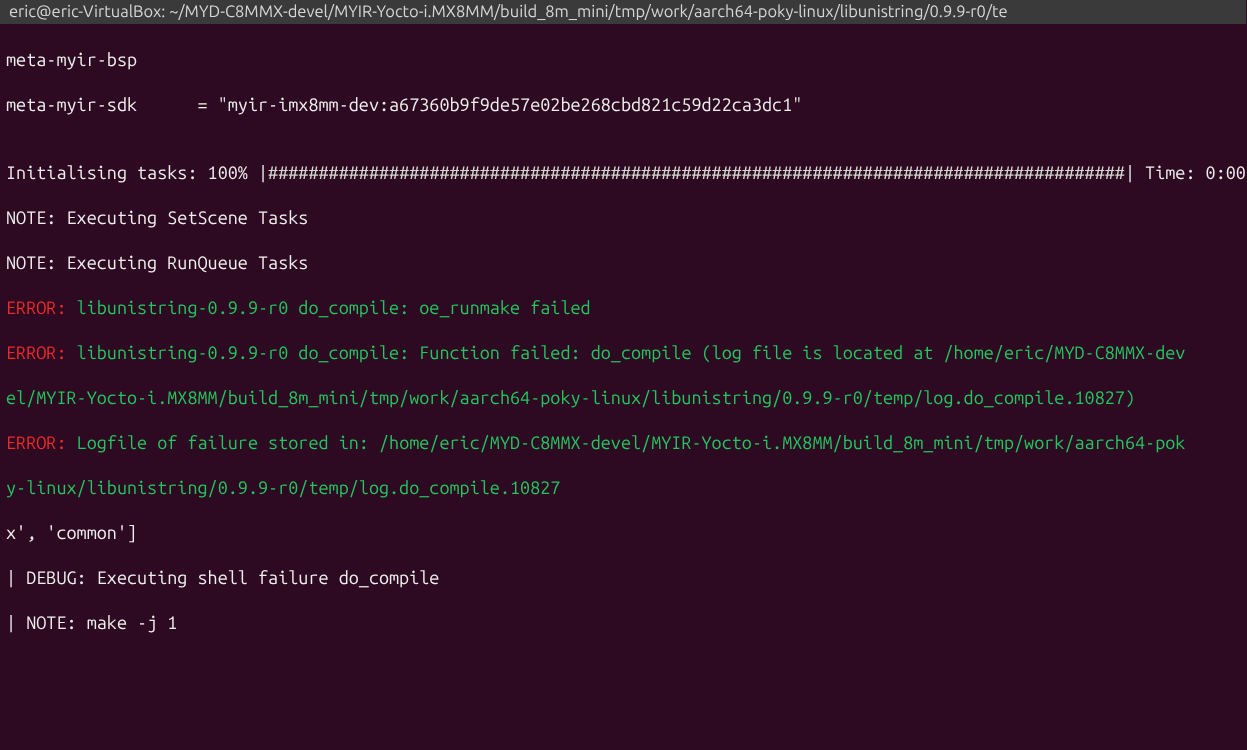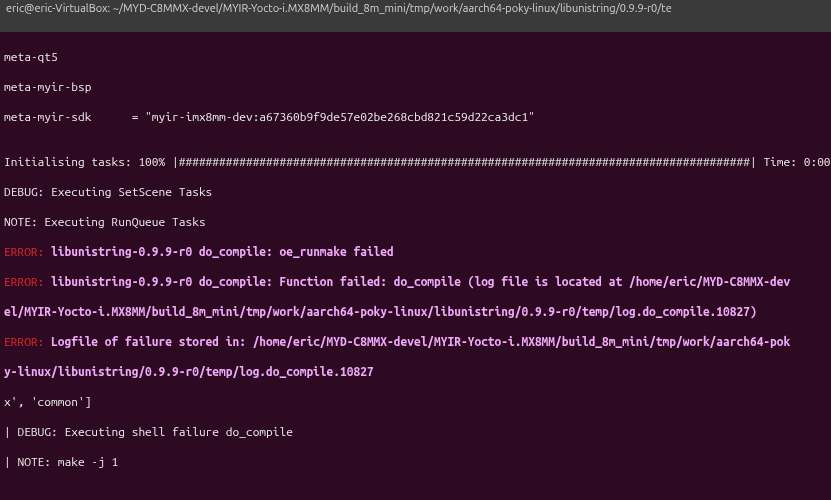--- a/index.html
+++ b/index.html
@@ -8,54 +8,53 @@
     width: 831px;
     height: 500px;
     overflow: hidden;
     background: #2d0a22;
     font-family: "Ubuntu Mono", "DejaVu Sans Mono", "Consolas", monospace;
     font-size: 12px;
     line-height: 15px;
     color: #e8e6e3;
   }
   .titlebar {
-    height: 32px;
+    height: 16px;
     background: #3a3a3a;
     color: #d6d6d6;
     padding: 0 6px;
     font-family: "Ubuntu", sans-serif;
     font-size: 11px;
     line-height: 16px;
     white-space: nowrap;
     overflow: hidden;
   }
   .terminal {
     padding: 2px 4px;
     white-space: pre;
   }
   .line { white-space: pre; }
   .white { color: #eeeeec; }
   .progress-bar { color: #d3d7cf; }
   .err-label { color: #ef2929; margin-top: 48px; }
-  .err-text  { color: #f0abfc; font-weight: bold; }
+  .err-text  { color: #22c55e; }
 </style>
 </head>
 <body>
 
 <div class="titlebar">
   <span>eric@eric-VirtualBox: ~/MYD-C8MMX-devel/MYIR-Yocto-i.MX8MM/build_8m_mini/tmp/work/aarch64-poky-linux/libunistring/0.9.9-r0/te</span>
 </div>
 
 <div class="terminal">
-<div class="line white">meta-qt5</div>
 <div class="line white">meta-myir-bsp</div>
 <div class="line white">meta-myir-sdk      = "myir-imx8mm-dev:a67360b9f9de57e02be268cbd821c59d22ca3dc1"</div>
 <div class="line"></div>
 <div class="line"><span class="white">Initialising tasks: 100% |</span><span class="progress-bar">#####################################################################################</span><span class="white">| Time: 0:00:11</span></div>
-<div class="line white">DEBUG: Executing SetScene Tasks</div>
+<div class="line white">NOTE: Executing SetScene Tasks</div>
 <div class="line white">NOTE: Executing RunQueue Tasks</div>
 <div class="line"><span class="err-label">ERROR:</span><span class="err-text"> libunistring-0.9.9-r0 do_compile: oe_runmake failed</span></div>
 <div class="line"><span class="err-label">ERROR:</span><span class="err-text"> libunistring-0.9.9-r0 do_compile: Function failed: do_compile (log file is located at /home/eric/MYD-C8MMX-dev</span></div>
 <div class="line err-text">el/MYIR-Yocto-i.MX8MM/build_8m_mini/tmp/work/aarch64-poky-linux/libunistring/0.9.9-r0/temp/log.do_compile.10827)</div>
 <div class="line"><span class="err-label">ERROR:</span><span class="err-text"> Logfile of failure stored in: /home/eric/MYD-C8MMX-devel/MYIR-Yocto-i.MX8MM/build_8m_mini/tmp/work/aarch64-pok</span></div>
 <div class="line err-text">y-linux/libunistring/0.9.9-r0/temp/log.do_compile.10827</div>
 <div class="line white">x', 'common']</div>
 <div class="line white">| DEBUG: Executing shell failure do_compile</div>
 <div class="line white">| NOTE: make -j 1</div>
 

